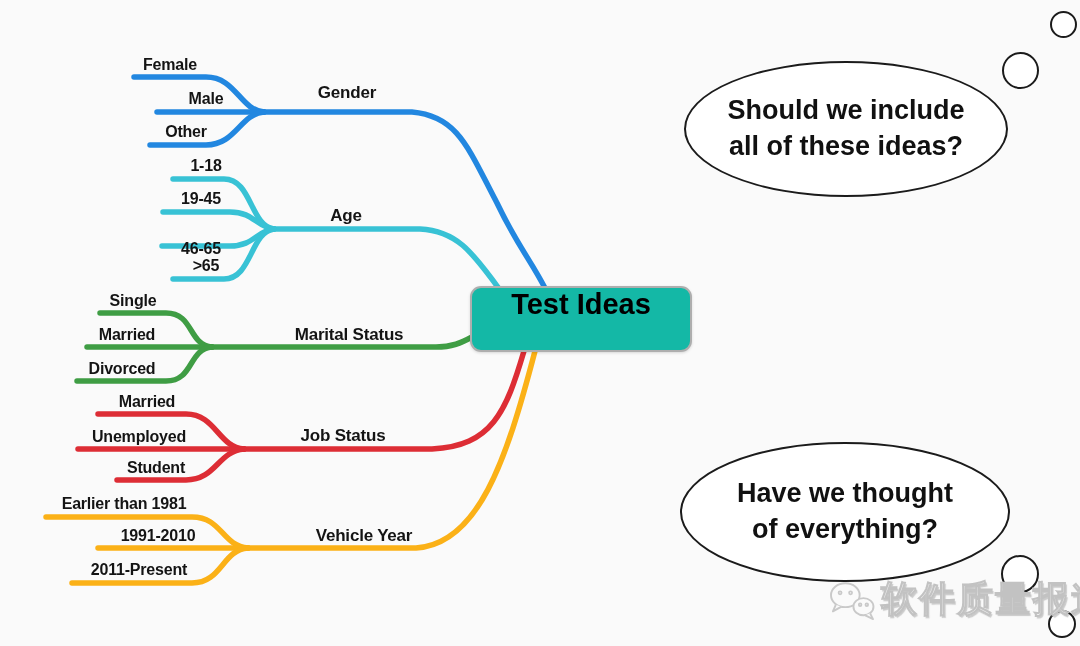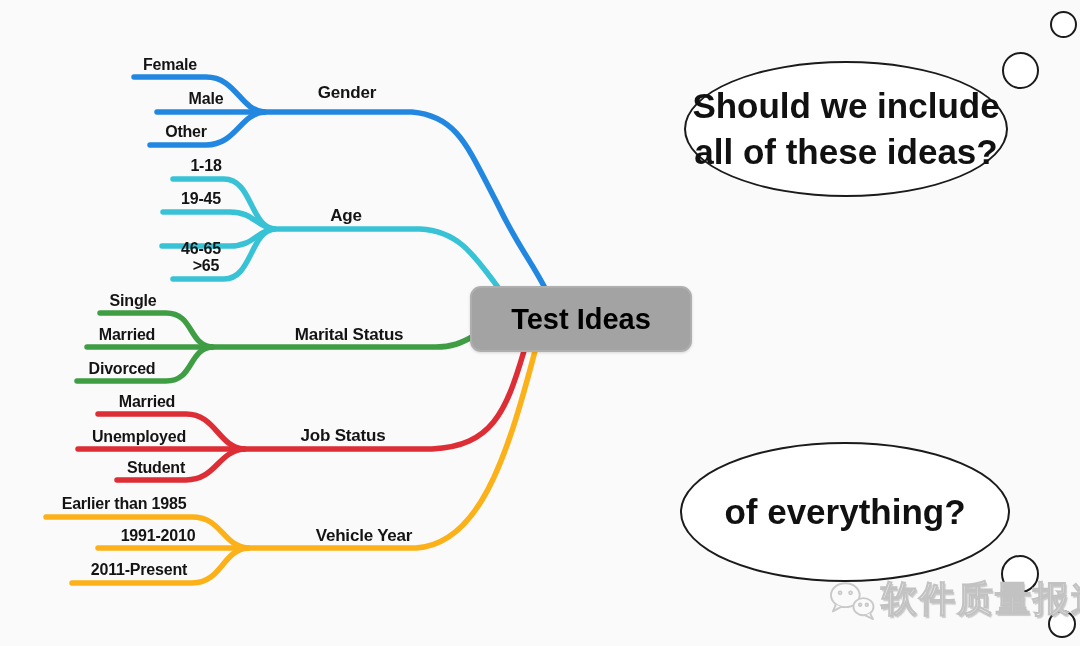--- a/index.html
+++ b/index.html
@@ -23,38 +23,38 @@
     white-space: nowrap;
     letter-spacing: -0.2px;
     z-index: 3;
   }
   .branch-title { font-size: 17px; }
 
   .center-node {
     position: absolute;
     left: 470px; top: 286px;
     width: 218px; height: 62px;
-    background: #a3a3a3;
+    background: #14b8a6;
     border: 2px solid #aeaeae;
     border-radius: 11px;
     box-shadow: 0 1px 3px rgba(0,0,0,0.14);
-    display: flex; align-items: center; justify-content: center;
+    display: flex; align-items: flex-start; justify-content: center;
     font-size: 29px; font-weight: 700; color: #000;
     z-index: 2;
   }
 
   .bubble {
     position: absolute;
     border: 2.5px solid #1b1b1b;
     border-radius: 50%;
     background: #ffffff;
     display: flex; flex-direction: column;
     align-items: center; justify-content: center;
     text-align: center;
-    font-weight: 700; font-size: 35px; line-height: 1.32;
+    font-weight: 700; font-size: 27px; line-height: 1.32;
     color: #111;
     z-index: 2;
   }
   .trail-circle {
     position: absolute;
     border: 2.5px solid #1b1b1b;
     border-radius: 50%;
     background: #ffffff;
     z-index: 2;
   }
@@ -137,32 +137,33 @@
   <div class="map-label" style="left:133px; top:292px;">Single</div>
   <div class="map-label" style="left:127px; top:326px;">Married</div>
   <div class="map-label" style="left:122px; top:360px;">Divorced</div>
 
   <div class="map-label branch-title" style="left:343px; top:426px;">Job Status</div>
   <div class="map-label" style="left:147px; top:393px;">Married</div>
   <div class="map-label" style="left:139px; top:428px;">Unemployed</div>
   <div class="map-label" style="left:156px; top:459px;">Student</div>
 
   <div class="map-label branch-title" style="left:364px; top:526px;">Vehicle Year</div>
-  <div class="map-label" style="left:124px; top:495px;">Earlier than 1985</div>
+  <div class="map-label" style="left:124px; top:495px;">Earlier than 1981</div>
   <div class="map-label" style="left:158px; top:527px;">1991-2010</div>
   <div class="map-label" style="left:139px; top:561px;">2011-Present</div>
 
   <div class="bubble" style="left:684px; top:61px; width:320px; height:132px;">
     <span>Should we include</span>
     <span>all of these ideas?</span>
   </div>
   <div class="trail-circle" style="left:1002px; top:52px;  width:33px; height:33px;"></div>
   <div class="trail-circle" style="left:1050px; top:11px;  width:23px; height:23px;"></div>
 
   <div class="bubble" style="left:680px; top:442px; width:326px; height:136px;">
+    <span>Have we thought</span>
     <span>of everything?</span>
   </div>
   <div class="trail-circle" style="left:1001px; top:555px; width:34px; height:34px;"></div>
   <div class="trail-circle" style="left:1048px; top:610px; width:24px; height:24px;"></div>
 
   <div class="watermark">
     <svg width="48" height="42" viewBox="0 0 50 44">
       <g fill="#fafafa" stroke="#c9c9c9" stroke-width="2">
         <ellipse cx="18" cy="17" rx="15" ry="12.5"></ellipse>
         <path d="M 8 27 L 5 34 L 14 29" stroke-linejoin="round"></path>

